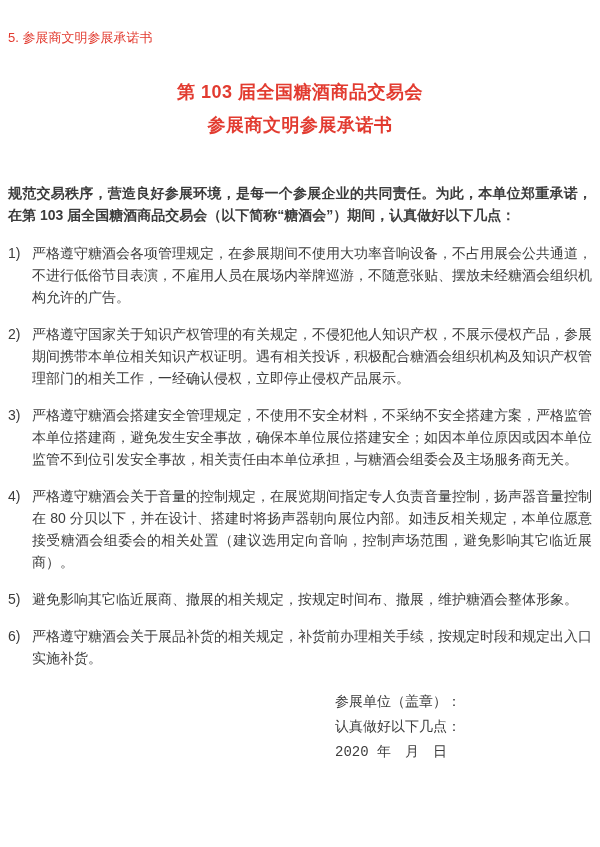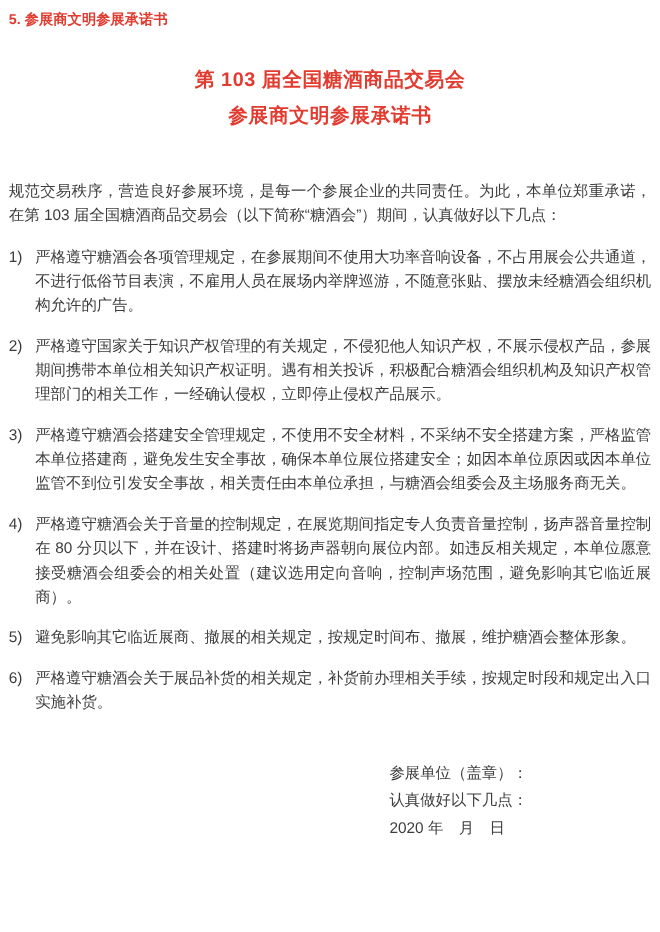--- a/index.html
+++ b/index.html
@@ -16,64 +16,67 @@
     position:relative;
     width:600px;height:847px;
     box-sizing:border-box;
     padding:10px 8px 0 8px;
     background:#ffffff;
     overflow:hidden;
   }
   .doc-label{
     color:var(--accent);
     font-size:13px;
-    font-weight:bold;
+    font-weight:normal;
     line-height:16px;
+    margin-top:20px;
   }
   .title{
     margin:30px 0 0 0;
     text-align:center;
     color:var(--accent);
     font-size:18px;
     font-weight:bold;
     line-height:33px;
     letter-spacing:0.5px;
   }
   .content{
     margin-top:40px;
     font-size:14px;
     color:var(--body);
     line-height:22px;
   }
   .intro{
     margin:0 0 16px 0;
     text-align:justify;
+    font-weight:bold;
   }
   .item{
     display:flex;
     margin:0 0 15px 0;
   }
   .item .num{
     flex:0 0 24px;
     width:24px;
   }
   .item .txt{
     flex:1;
     text-align:justify;
   }
   .closing{
     margin:28px 0 0 24px;
   }
   .signature{
     position:absolute;
-    left:354px;
+    left:335px;
     top:690px;
     font-size:14px;
     color:var(--body);
     line-height:25px;
+    font-family:Liberation Mono, monospace;
   }
   .signature div{white-space:pre;}
 </style>
 </head>
 <body>
 
 <div class="page">
 
   <div class="doc-label">5. 参展商文明参展承诺书</div>
 

